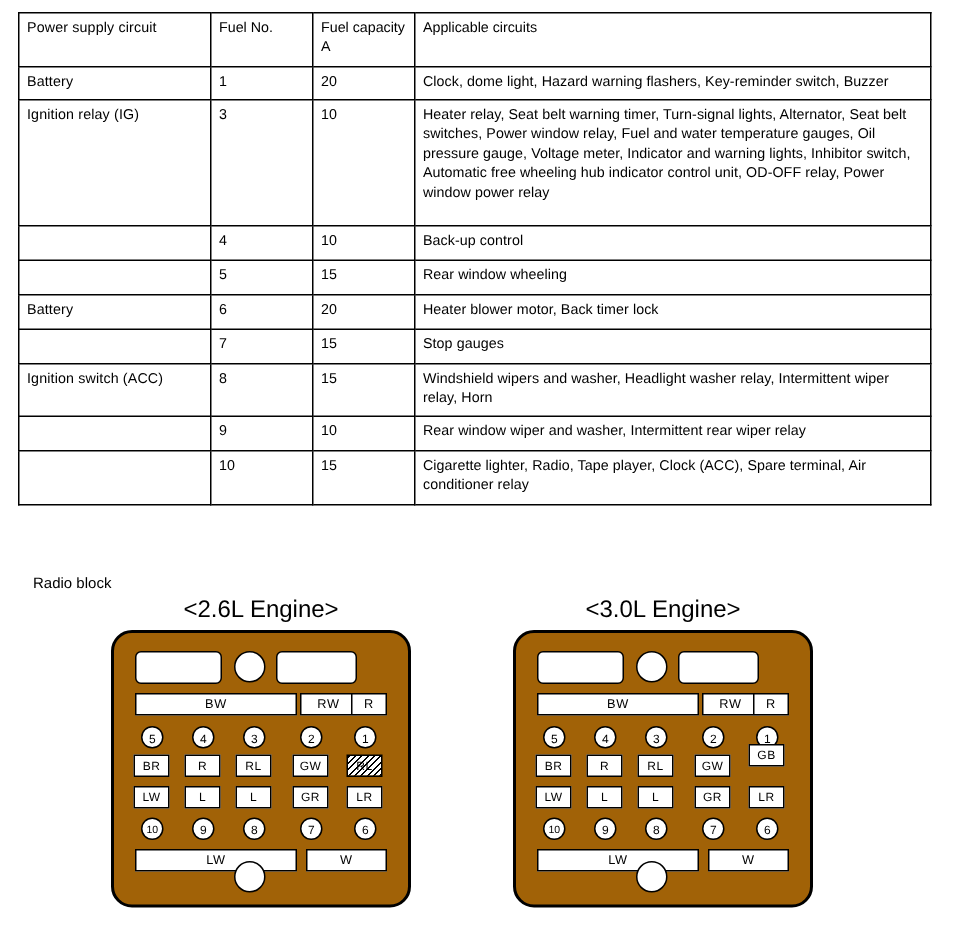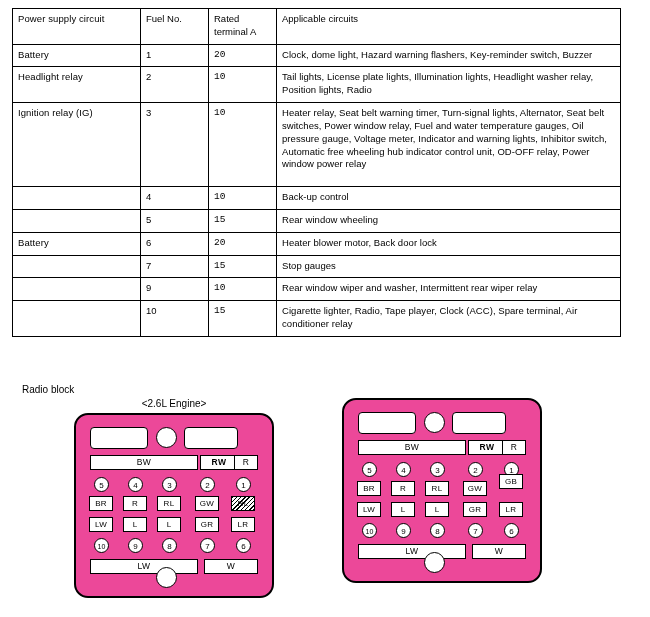--- a/index.html
+++ b/index.html
@@ -45,21 +45,21 @@
   table.fuse th {
     font-weight: normal;
   }
   col.c1 { width: 128px; }
   col.c2 { width: 68px; }
   col.c3 { width: 68px; }
   col.c4 { width: 344px; }
 
   td.circuit, th.circuit { letter-spacing: 0.1px; }
   td.num { padding-left: 6px; }
-  td.cap { padding-left: 6px; font-family: Liberation Mono, monospace; }
+  td.cap { padding-left: 6px; }
   td.applic { letter-spacing: 0.05px; }
 
   .tall { height: 84px; }
 
   
   .fuse-block-label {
     position: absolute;
     left: 22px;
     top: 384px;
     font-size: 10px;
@@ -76,34 +76,34 @@
   .diagram {
     position: absolute;
     top: 0;
     width: 250px;
   }
   .diagram.left { left: 62px; }
   .diagram.right { left: 330px; }
 
   .eng-title {
     text-align: center;
-    font-size: 10px;
+    font-size: 16px;
     width: 200px;
     margin-left: 12px;
     margin-bottom: 4px;
   }
 
   .block {
     position: relative;
     width: 200px;
     height: 185px;
     margin-left: 12px;
     border: 2px solid #000;
     border-radius: 14px;
-    background: #ec4899;
+    background: #a16207;
     box-sizing: border-box;
   }
 
   
   .top-rect {
     position: absolute;
     border: 1.5px solid #000;
     border-radius: 4px;
     background: #fff;
   }
@@ -127,21 +127,21 @@
     border: 1.5px solid #000;
     background: #fff;
     font-size: 8.5px;
     text-align: center;
     line-height: 13px;
     height: 15px;
     box-sizing: border-box;
     letter-spacing: 0.5px;
   }
   .bar.bw { left: 14px; top: 40px; width: 108px; }
-  .bar.rw { left: 124px; top: 40px; width: 38px; font-weight: bold; }
+  .bar.rw { left: 124px; top: 40px; width: 38px; }
   .bar.r  { left: 158px; top: 40px; width: 24px; }
   .bar.lw-bottom { left: 14px; top: 144px; width: 108px; }
   .bar.w-bottom { left: 128px; top: 144px; width: 54px; }
 
   
   .circ {
     position: absolute;
     width: 15px;
     height: 15px;
     border: 1.3px solid #000;
@@ -181,36 +181,30 @@
       <colgroup>
         <col class="c1">
           <col class="c2">
           <col class="c3">
           <col class="c4">
       </colgroup>
       <thead>
         <tr>
           <th class="circuit">Power supply circuit</th>
           <th>Fuel No.</th>
-          <th>Rated terminal A</th>
+          <th>Fuel capacity A</th>
           <th>Applicable circuits</th>
         </tr>
       </thead>
       <tbody>
         <tr>
           <td class="circuit">Battery</td>
           <td class="num">1</td>
           <td class="cap">20</td>
           <td class="applic">Clock, dome light, Hazard warning flashers, Key-reminder switch, Buzzer</td>
-        </tr>
-        <tr>
-          <td class="circuit">Headlight relay</td>
-          <td class="num">2</td>
-          <td class="cap">10</td>
-          <td class="applic">Tail lights, License plate lights, Illumination lights, Headlight washer relay, Position lights, Radio</td>
         </tr>
         <tr class="tall">
           <td class="circuit">Ignition relay (IG)</td>
           <td class="num">3</td>
           <td class="cap">10</td>
           <td class="applic">Heater relay, Seat belt warning timer, Turn-signal lights, Alternator, Seat belt switches, Power window relay, Fuel and water temperature gauges, Oil pressure gauge, Voltage meter, Indicator and warning lights, Inhibitor switch, Automatic free wheeling hub indicator control unit, OD-OFF relay, Power window power relay</td>
         </tr>
         <tr>
           <td class="circuit"></td>
           <td class="num">4</td>
@@ -220,27 +214,33 @@
         <tr>
           <td class="circuit"></td>
           <td class="num">5</td>
           <td class="cap">15</td>
           <td class="applic">Rear window wheeling</td>
         </tr>
         <tr>
           <td class="circuit">Battery</td>
           <td class="num">6</td>
           <td class="cap">20</td>
-          <td class="applic">Heater blower motor, Back door lock</td>
+          <td class="applic">Heater blower motor, Back timer lock</td>
         </tr>
         <tr>
           <td class="circuit"></td>
           <td class="num">7</td>
           <td class="cap">15</td>
           <td class="applic">Stop gauges</td>
+        </tr>
+        <tr>
+          <td class="circuit">Ignition switch (ACC)</td>
+          <td class="num">8</td>
+          <td class="cap">15</td>
+          <td class="applic">Windshield wipers and washer, Headlight washer relay, Intermittent wiper relay, Horn</td>
         </tr>
         <tr>
           <td class="circuit"></td>
           <td class="num">9</td>
           <td class="cap">10</td>
           <td class="applic">Rear window wiper and washer, Intermittent rear wiper relay</td>
         </tr>
         <tr>
           <td class="circuit"></td>
           <td class="num">10</td>
@@ -291,20 +291,21 @@
         <div class="circ" style="left:160px; top:123px;">6</div>
 
         <div class="bar lw-bottom">LW</div>
         <div class="bar w-bottom">W</div>
 
         <div class="screw bottom"></div>
       </div>
     </div>
 
     <div class="diagram right">
+      <div class="eng-title">&lt;3.0L Engine&gt;</div>
       <div class="block">
         <div class="top-rect a"></div>
         <div class="screw top"></div>
         <div class="top-rect b"></div>
 
         <div class="bar bw">BW</div>
         <div class="bar rw">RW</div>
         <div class="bar r">R</div>
 
         <div class="circ" style="left:18px;  top:62px;">5</div>

